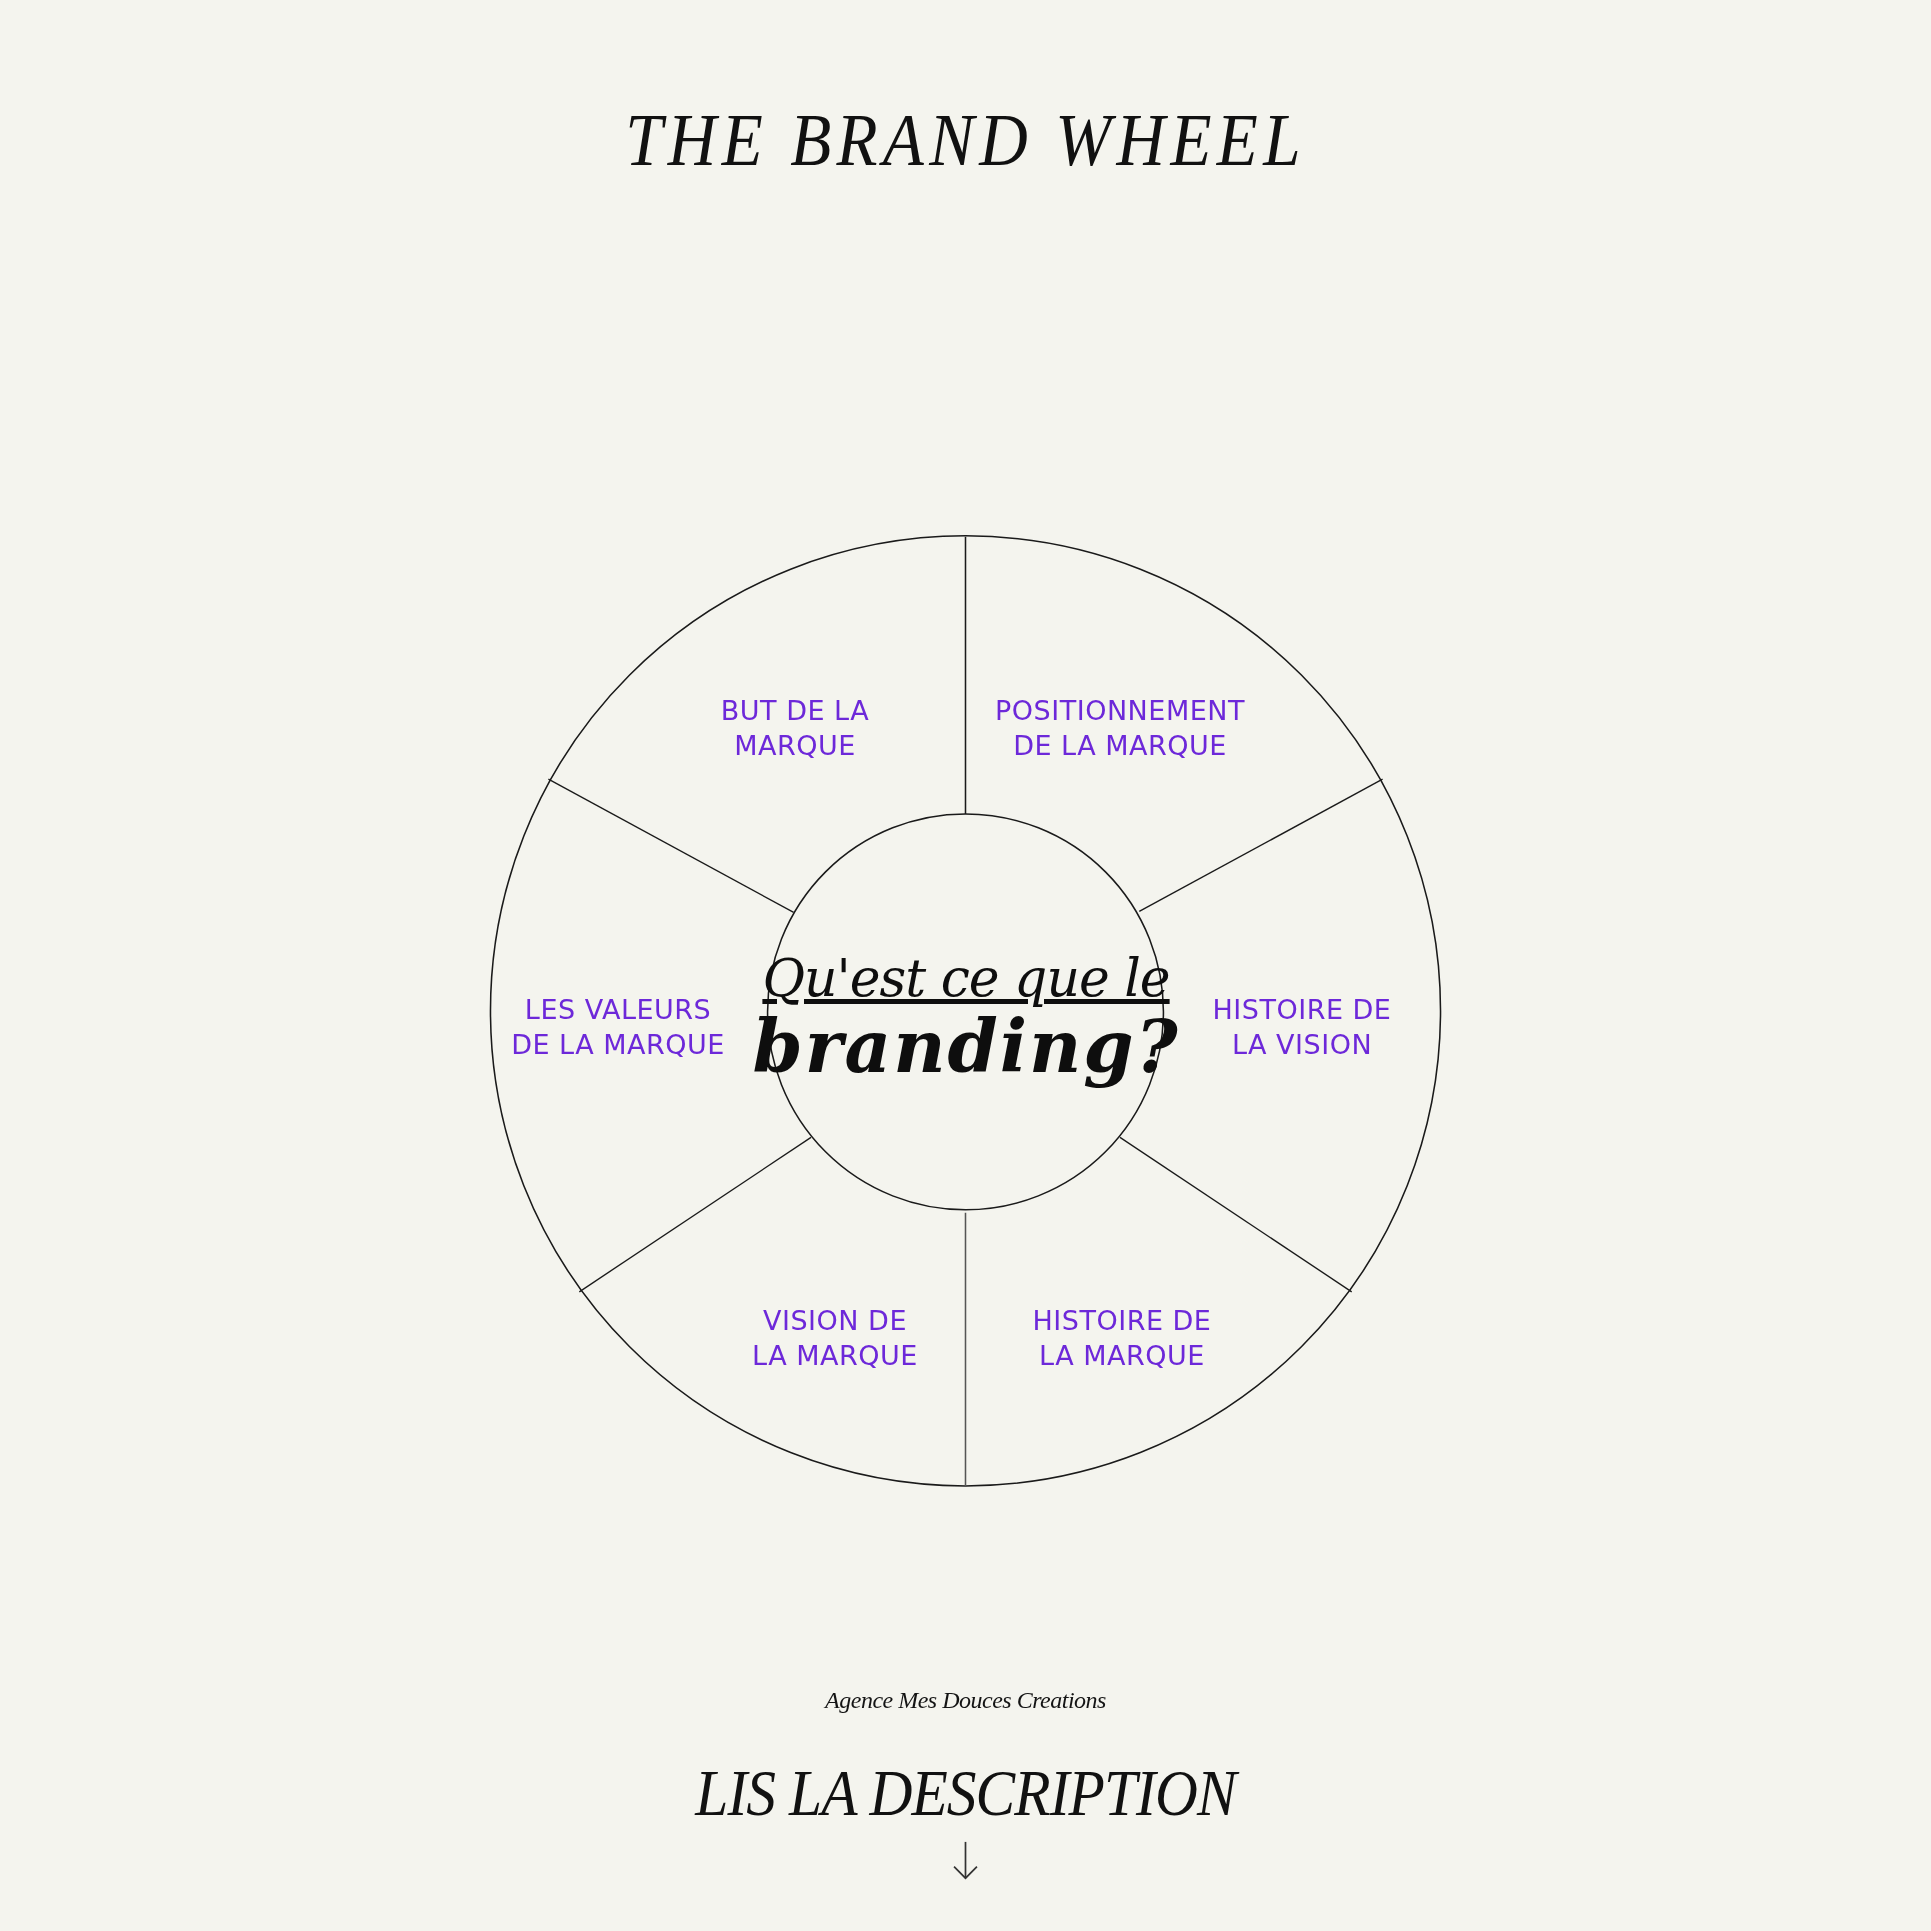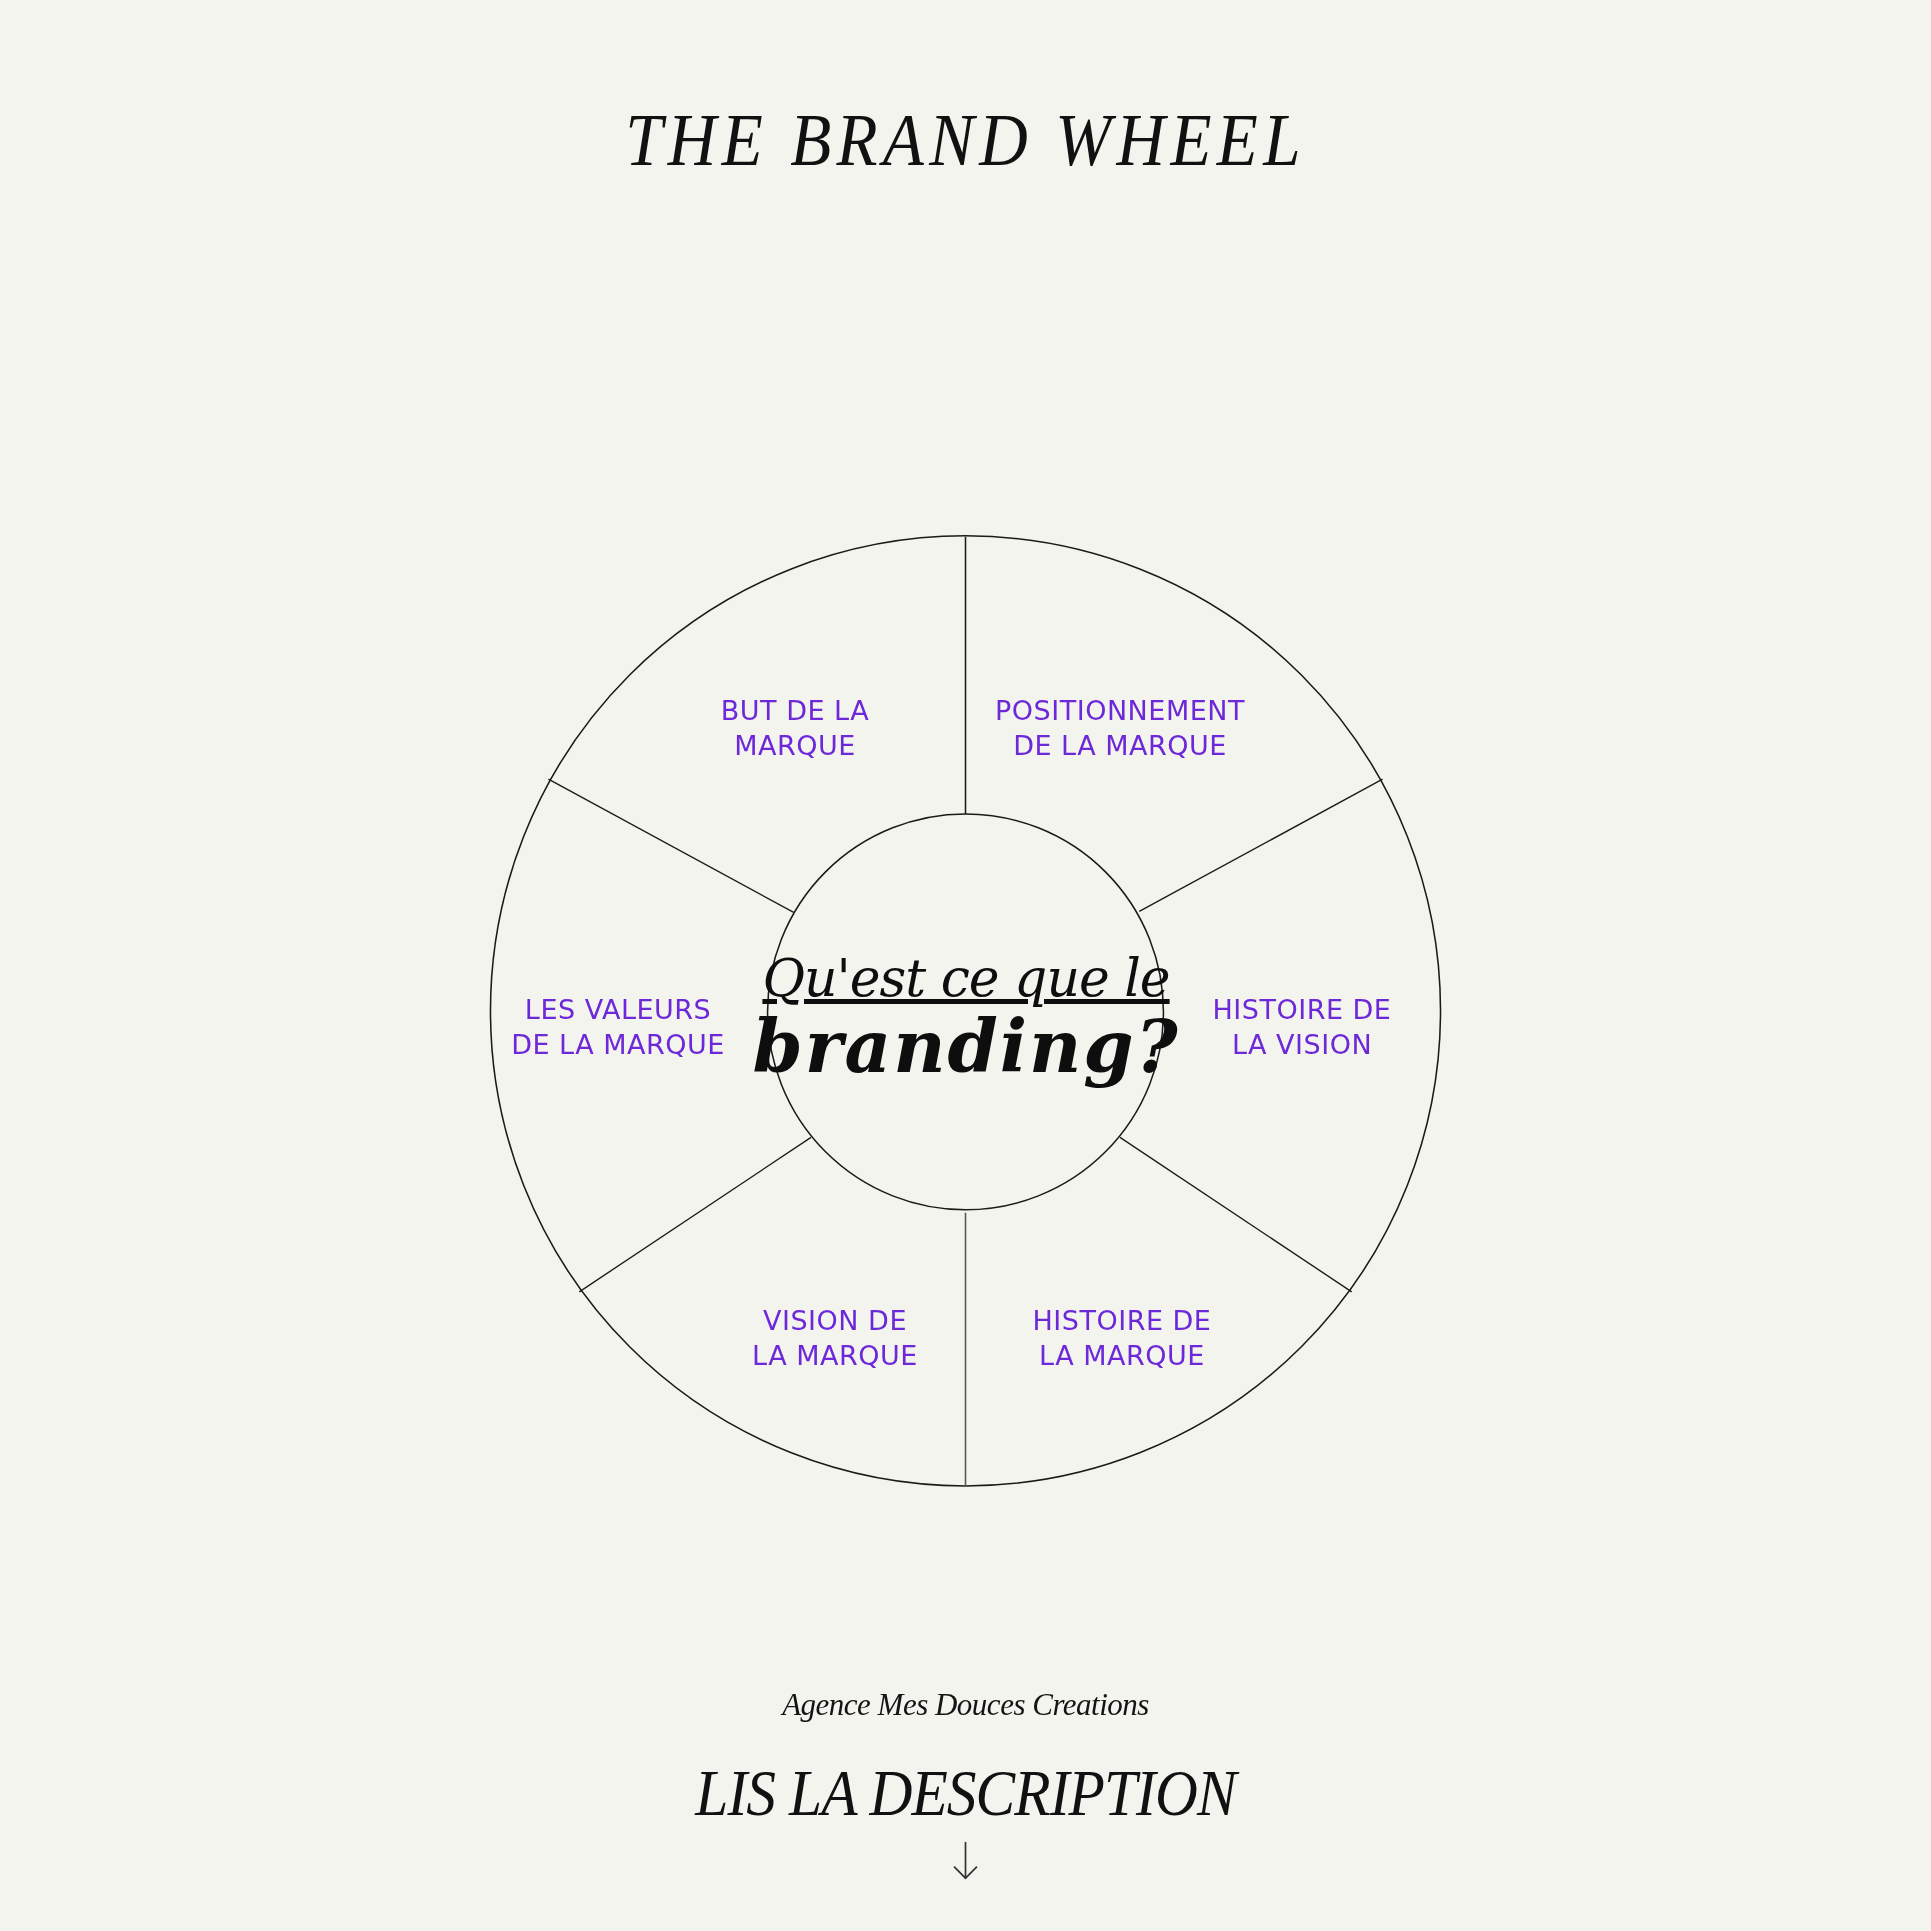--- a/index.html
+++ b/index.html
@@ -69,21 +69,21 @@
       letter-spacing: 1.9px;
     }
     .agency {
       position: absolute;
       left: 0;
       width: 1931px;
       top: 1687px;
       text-align: center;
       font-family: "Liberation Serif", "DejaVu Serif", serif;
       font-style: italic;
-      font-size: 31px;
+      font-size: 24px;
       letter-spacing: -0.5px;
       color: #141414;
     }
     .cta {
       position: absolute;
       left: 0;
       width: 1931px;
       top: 1755px;
       text-align: center;
       font-family: "Liberation Serif", "DejaVu Serif", serif;

